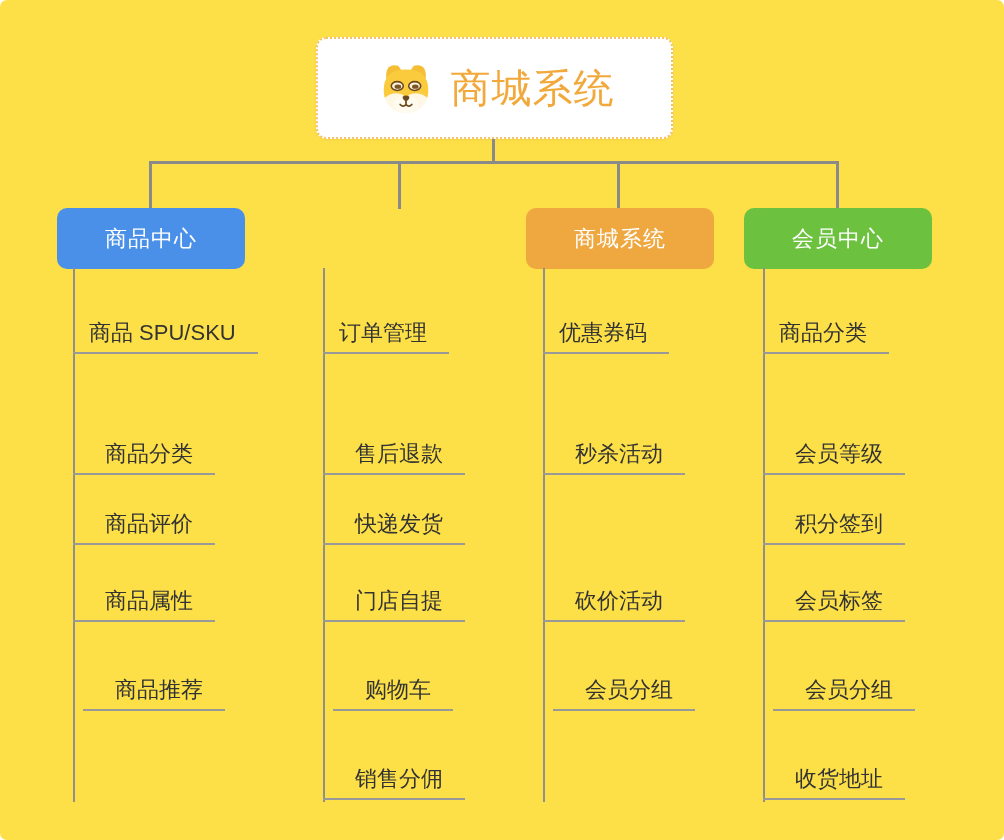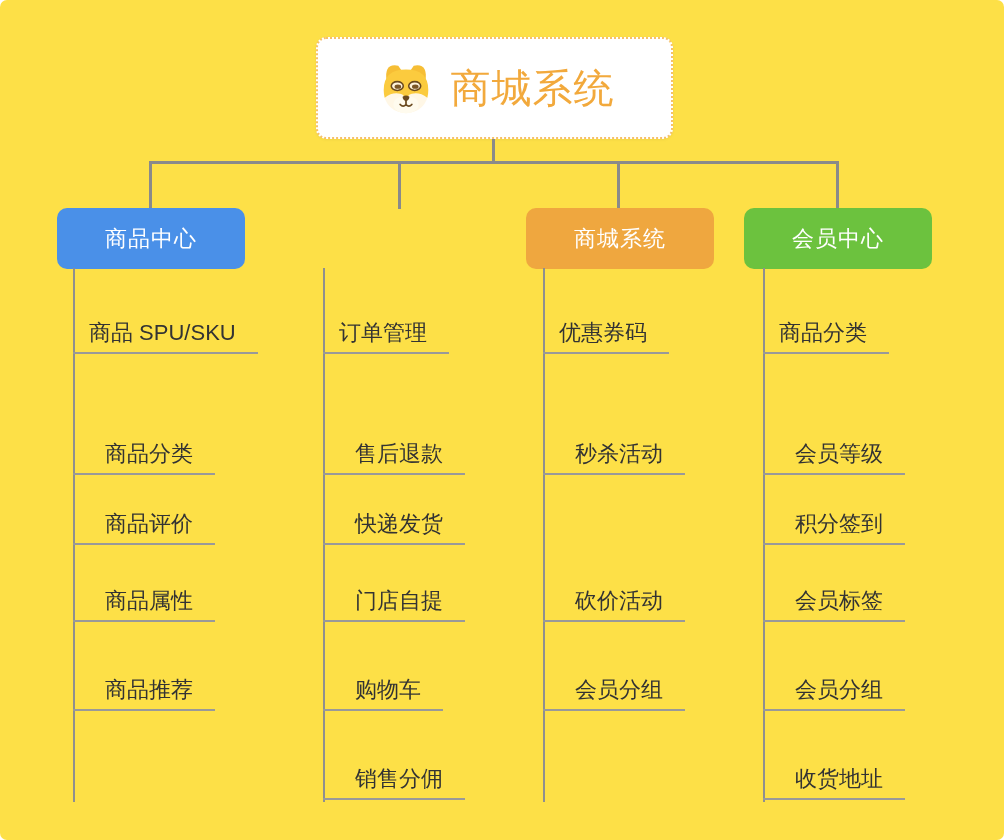--- a/index.html
+++ b/index.html
@@ -49,21 +49,21 @@
   .leaf{
     position:absolute;
     font-size:22px;line-height:30px;color:#333333;
     padding:0 22px 4px 32px;
     border-bottom:2px solid #999999;
     white-space:nowrap;
   }
   .leaf.c0{left:73px;} .leaf.c1{left:323px;}
   .leaf.c2{left:543px;} .leaf.c3{left:763px;}
   .leaf.r0{top:318px;padding-left:16px;} .leaf.r1{top:407px;margin-top:32px;} .leaf.r2{top:509px;}
-  .leaf.r3{top:586px;} .leaf.r4{top:675px;} .leaf.r5{top:764px;}
+  .leaf.r3{top:586px;} .leaf.r4{top:675px;margin-left:10px;} .leaf.r5{top:764px;}
 </style>
 </head>
 <body>
 
 <div class="canvas">
 
   <div class="root-node">
     <svg class="dog-icon" viewBox="0 0 64 64" aria-hidden="true">
       <path d="M12 25 Q9 6 24 9 L31 19 Z" fill="#f6be35"></path>
       <path d="M52 25 Q55 6 40 9 L33 19 Z" fill="#f6be35"></path>

